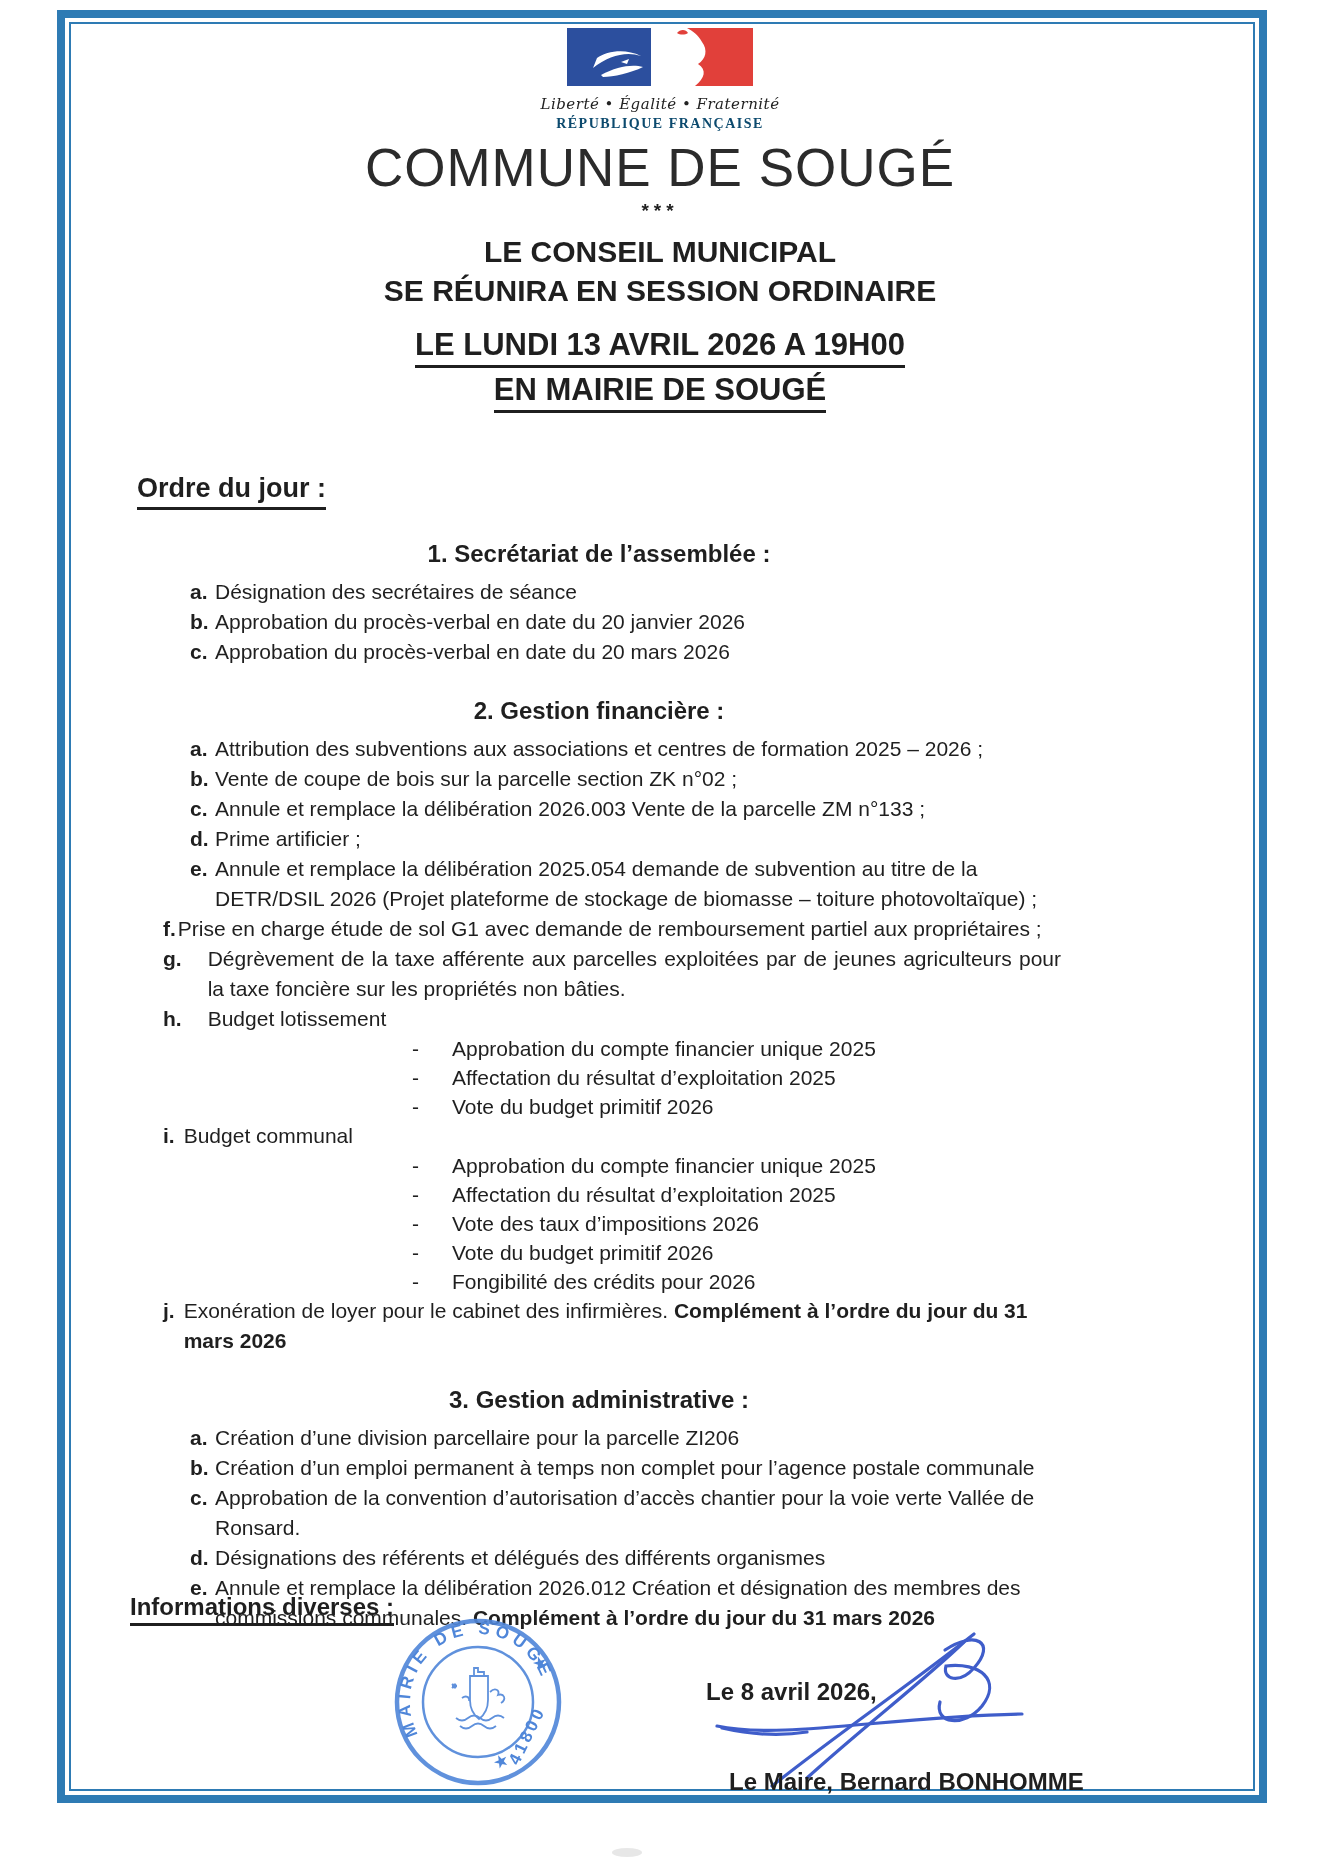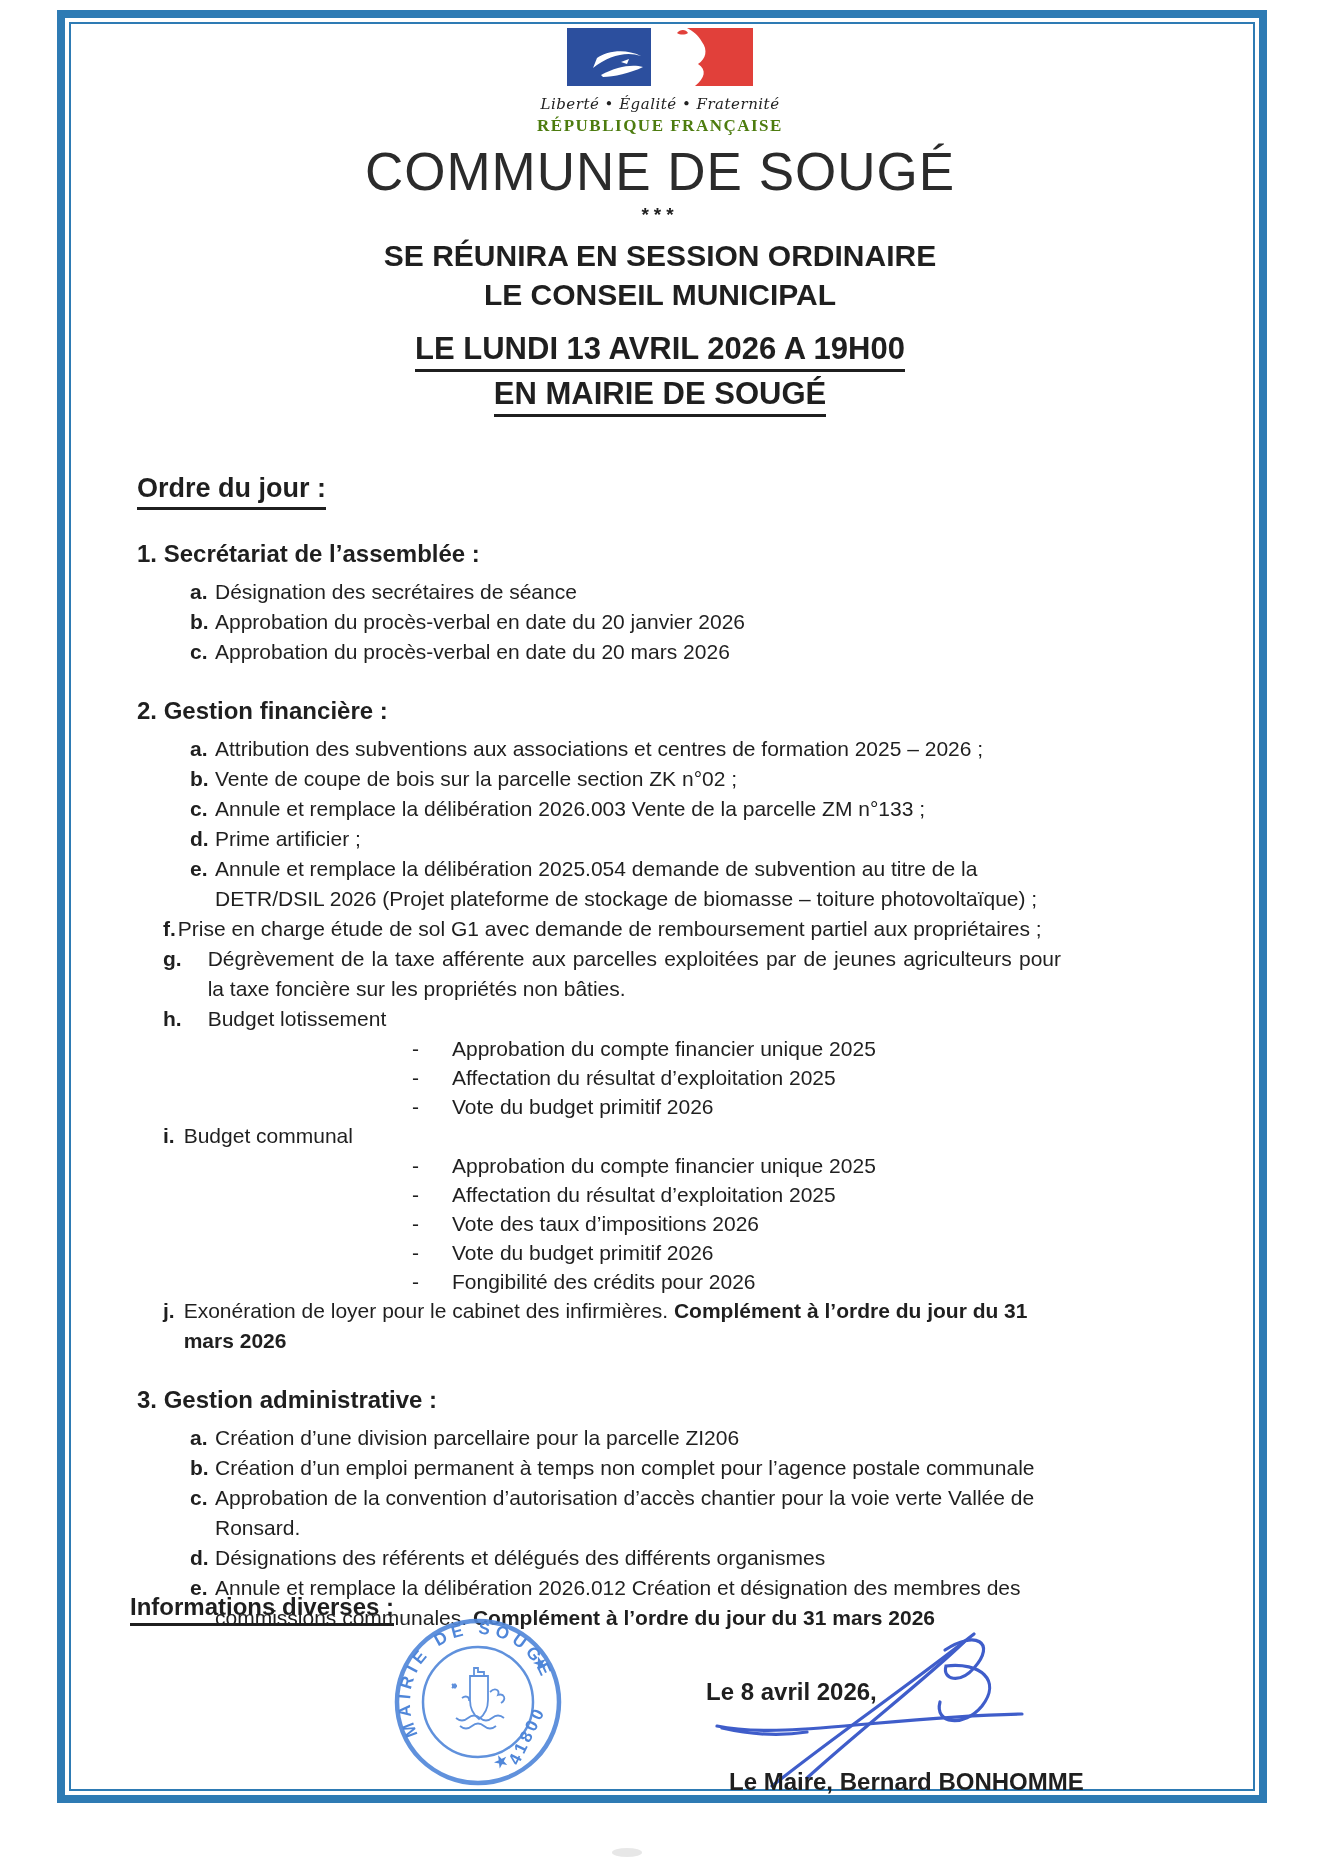--- a/index.html
+++ b/index.html
@@ -7,36 +7,36 @@
         font-family:"Liberation Sans",sans-serif;color:#1f1f1f;}
   
   .frame{position:absolute;left:57px;top:10px;width:1210px;height:1793px;
          border:8px solid #2e7bb4;box-sizing:border-box;}
   .frame-inner{position:absolute;inset:4px;border:2px solid #2e7bb4;}
   
   .header{position:absolute;top:28px;left:0;width:1320px;text-align:center;}
   .logo-wrap{line-height:0;}
   .motto{font-family:"DejaVu Serif",serif;font-style:italic;font-size:15px;
          letter-spacing:.5px;margin-top:5px;color:#222;}
-  .country{font-family:"Liberation Serif",serif;font-weight:bold;font-size:17px;
-           letter-spacing:1.5px;margin-top:3px;color:#4d7c0f;}
+  .country{font-family:"Liberation Serif",serif;font-weight:bold;font-size:14px;
+           letter-spacing:1.5px;margin-top:3px;color:#0c4a6e;}
   .main-title{font-size:53px;font-weight:400;letter-spacing:1px;margin-top:5px;color:#2b2b2b;text-align:center;}
   .stars{font-size:19px;font-weight:bold;letter-spacing:5px;margin-top:2px;}
   .conseil{font-size:30px;font-weight:bold;line-height:39px;margin-top:10px;}
   .meeting{margin-top:15px;font-size:31px;font-weight:bold;}
   .meeting .uline{display:inline-block;border-bottom:3px solid #1f1f1f;
                   padding-bottom:2px;line-height:36px;margin:2px 0;}
   
   .agenda{position:absolute;left:0;top:472px;width:1176px;box-sizing:border-box;
           padding:0 115px 0 137px;}
   .agenda-heading{display:inline-block;font-size:27px;font-weight:bold;line-height:32px;
                   border-bottom:3px solid #1f1f1f;padding-bottom:3px;}
   .section{margin-top:29px;}
   .section.gap-lg{}
-  .section-title{font-size:24px;font-weight:bold;line-height:30px;margin-bottom:8px;}
+  .section-title{font-size:24px;font-weight:bold;line-height:30px;margin-bottom:8px;text-align:center;}
   .item{display:flex;font-size:21px;line-height:30px;padding-left:53px;}
   .item .lb{font-weight:bold;width:25px;flex:none;}
   .item .tx{flex:1;}
   .item.out{padding-left:26px;}
   .item.out .lb{width:auto;}
   .item.out.gap-none .lb{margin-right:2px;}
   .item.out.gap-small .lb{margin-right:9px;}
   .item.out.gap-wide .lb{margin-right:26px;}
   .tx.just{text-align:justify;}
   .bold{font-weight:bold;}
@@ -70,22 +70,22 @@
         <path d="M56,34 l8,-3 l-2,5 z" fill="#ffffff"></path>
         <path d="M122,0 H188 V58 H130 C140,50 142,42 133,36 C141,31 143,22 137,14 C133,7 128,3 122,0 Z" fill="#e1403a"></path>
         <path d="M112,5 c3,-4 9,-4 11,0 c-3,2 -8,2 -11,0 z" fill="#e1403a"></path>
       </svg>
     </div>
     <div class="motto">Liberté • Égalité • Fraternité</div>
     <div class="country">RÉPUBLIQUE FRANÇAISE</div>
     <div class="main-title">COMMUNE DE SOUGÉ</div>
     <div class="stars">***</div>
     <div class="conseil">
+      <div>LE CONSEIL MUNICIPAL</div>
       <div>SE RÉUNIRA EN SESSION ORDINAIRE</div>
-      <div>LE CONSEIL MUNICIPAL</div>
     </div>
     <div class="meeting">
       <div><span class="uline">LE LUNDI 13 AVRIL 2026 A 19H00</span></div>
       <div><span class="uline">EN MAIRIE DE SOUGÉ</span></div>
     </div>
   </div>
 
   <div class="agenda">
     <span class="agenda-heading">Ordre du jour :</span>
 

